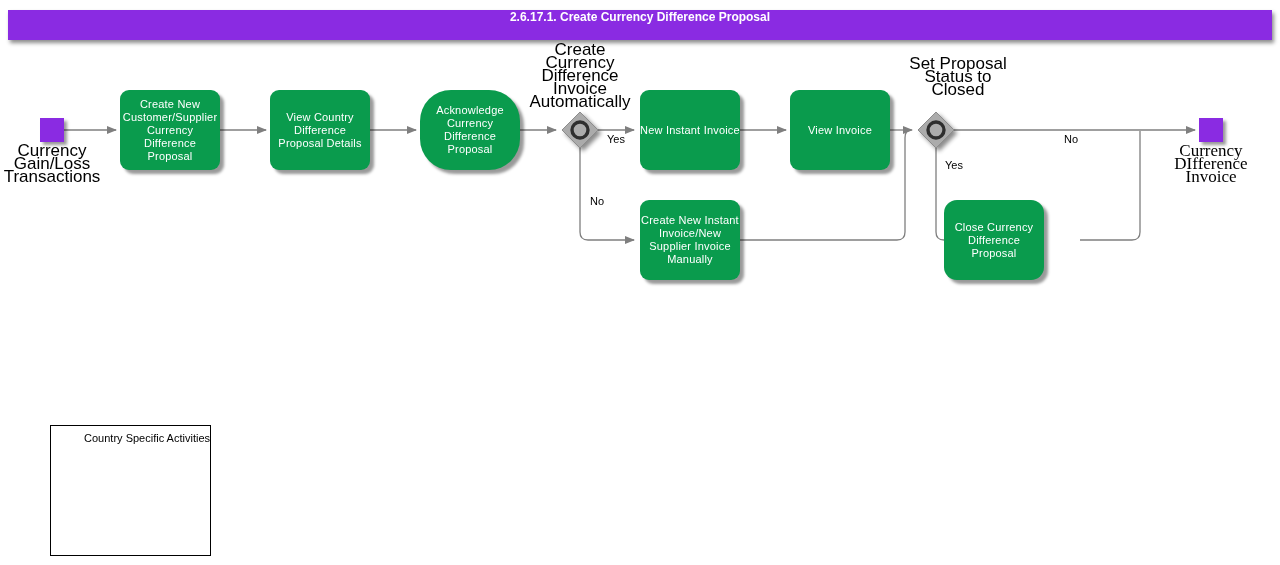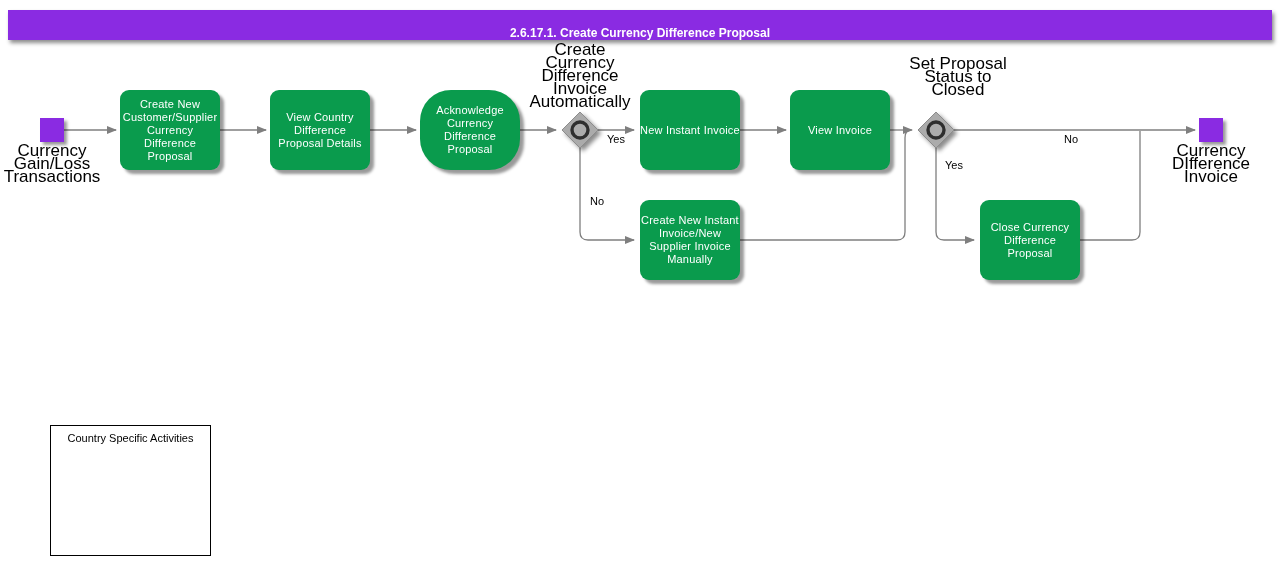--- a/index.html
+++ b/index.html
@@ -3,21 +3,21 @@
 <meta charset="utf-8">
 <style>
   html,body{margin:0;padding:0;background:#fff;}
   #canvas{
     position:relative;width:1280px;height:565px;background:#fff;overflow:hidden;
     font-family:"Liberation Sans","DejaVu Sans",sans-serif;color:#000;
   }
   .titlebar{
     position:absolute;left:8px;top:10px;width:1264px;height:30px;
     background:var(--purple,#8A2BE2);color:#fff;font-size:12px;font-weight:bold;
-    display:flex;align-items:flex-end;justify-content:center;
+    display:flex;align-items:flex-start;justify-content:center;
     box-shadow:2px 3px 4px rgba(0,0,0,0.45);
   }
   .task{
     position:absolute;width:100px;height:80px;border-radius:9px;
     background:var(--green,#0A9B4D);color:#fff;
     display:flex;align-items:center;justify-content:center;text-align:center;
     font-size:11px;line-height:13px;letter-spacing:0.2px;
     box-shadow:4px 4px 3px rgba(0,0,0,0.40);
     cursor:pointer;
   }
@@ -35,21 +35,21 @@
   .connector{stroke:var(--line,#7F7F7F);stroke-width:1.3;fill:none;}
   .arrowhead{fill:var(--line,#7F7F7F);}
   .gw{filter:drop-shadow(3px 3px 2px rgba(0,0,0,0.45));}
   .gw-diamond{fill:var(--gateway_gray,#ABABAB);stroke:#8C8C8C;stroke-width:1;}
   .gw-circle{fill:none;stroke:#2E2E2E;stroke-width:3.4;}
   .legend{
     position:absolute;left:50px;top:425px;width:159px;height:129px;
     background:#fff;border:1px solid #000;
   }
   .legend-title{
-    position:absolute;left:0;top:6px;width:100%;text-align:center;
+    position:absolute;left:0;top:6px;width:100%;text-align:right;
     font-size:11px;color:#000;
   }
   .legend .task{left:30px;top:34px;}
 </style>
 </head>
 <body>
 
 <div id="canvas">
 
   <div class="titlebar">
@@ -83,29 +83,29 @@
     <g class="gw">
       <polygon class="gw-diamond" points="918,130 936,112 954,130 936,148"></polygon>
       <circle class="gw-circle" cx="936" cy="130" r="8"></circle>
     </g>
   </svg>
 
   <div class="event-square" style="left:40px;top:118px;"></div>
   <div class="lbl" style="left:2px;top:144px;width:100px;">Currency Gain/Loss Transactions</div>
 
   <div class="event-square" style="left:1199px;top:118px;"></div>
-  <div class="lbl" style="left:1161px;top:144px;width:100px;">Currency DIfference Invoice</div>
+  <div class="lbl" style="left:1161px;top:144px;width:100px;font-family:Liberation Serif, serif;">Currency DIfference Invoice</div>
 
   <div class="task" style="left:120px;top:90px;">Create New Customer/Supplier Currency Difference Proposal</div>
   <div class="task" style="left:270px;top:90px;">View Country Difference Proposal Details</div>
   <div class="task" style="left:420px;top:90px;border-radius:31px;">Acknowledge Currency Difference Proposal</div>
   <div class="task" style="left:640px;top:90px;">New Instant Invoice</div>
   <div class="task" style="left:790px;top:90px;">View Invoice</div>
   <div class="task" style="left:640px;top:200px;">Create New Instant Invoice/New Supplier Invoice Manually</div>
-  <div class="task" style="left:980px;top:200px;">Close Currency Difference Proposal</div>
+  <div class="task" style="left:944px;top:200px;border-radius:13px;">Close Currency Difference Proposal</div>
 
   <div class="lbl" style="left:528px;top:43px;width:104px;">Create Currency Difference Invoice Automatically</div>
   <div class="lbl" style="left:885px;top:57px;width:100px;margin-left:23px;">Set Proposal Status to Closed</div>
 
   <div class="branch-lbl" style="left:607px;top:133px;">Yes</div>
   <div class="branch-lbl" style="left:590px;top:195px;">No</div>
   <div class="branch-lbl" style="left:945px;top:159px;">Yes</div>
   <div class="branch-lbl" style="left:1064px;top:133px;">No</div>
 
   <div class="legend">

